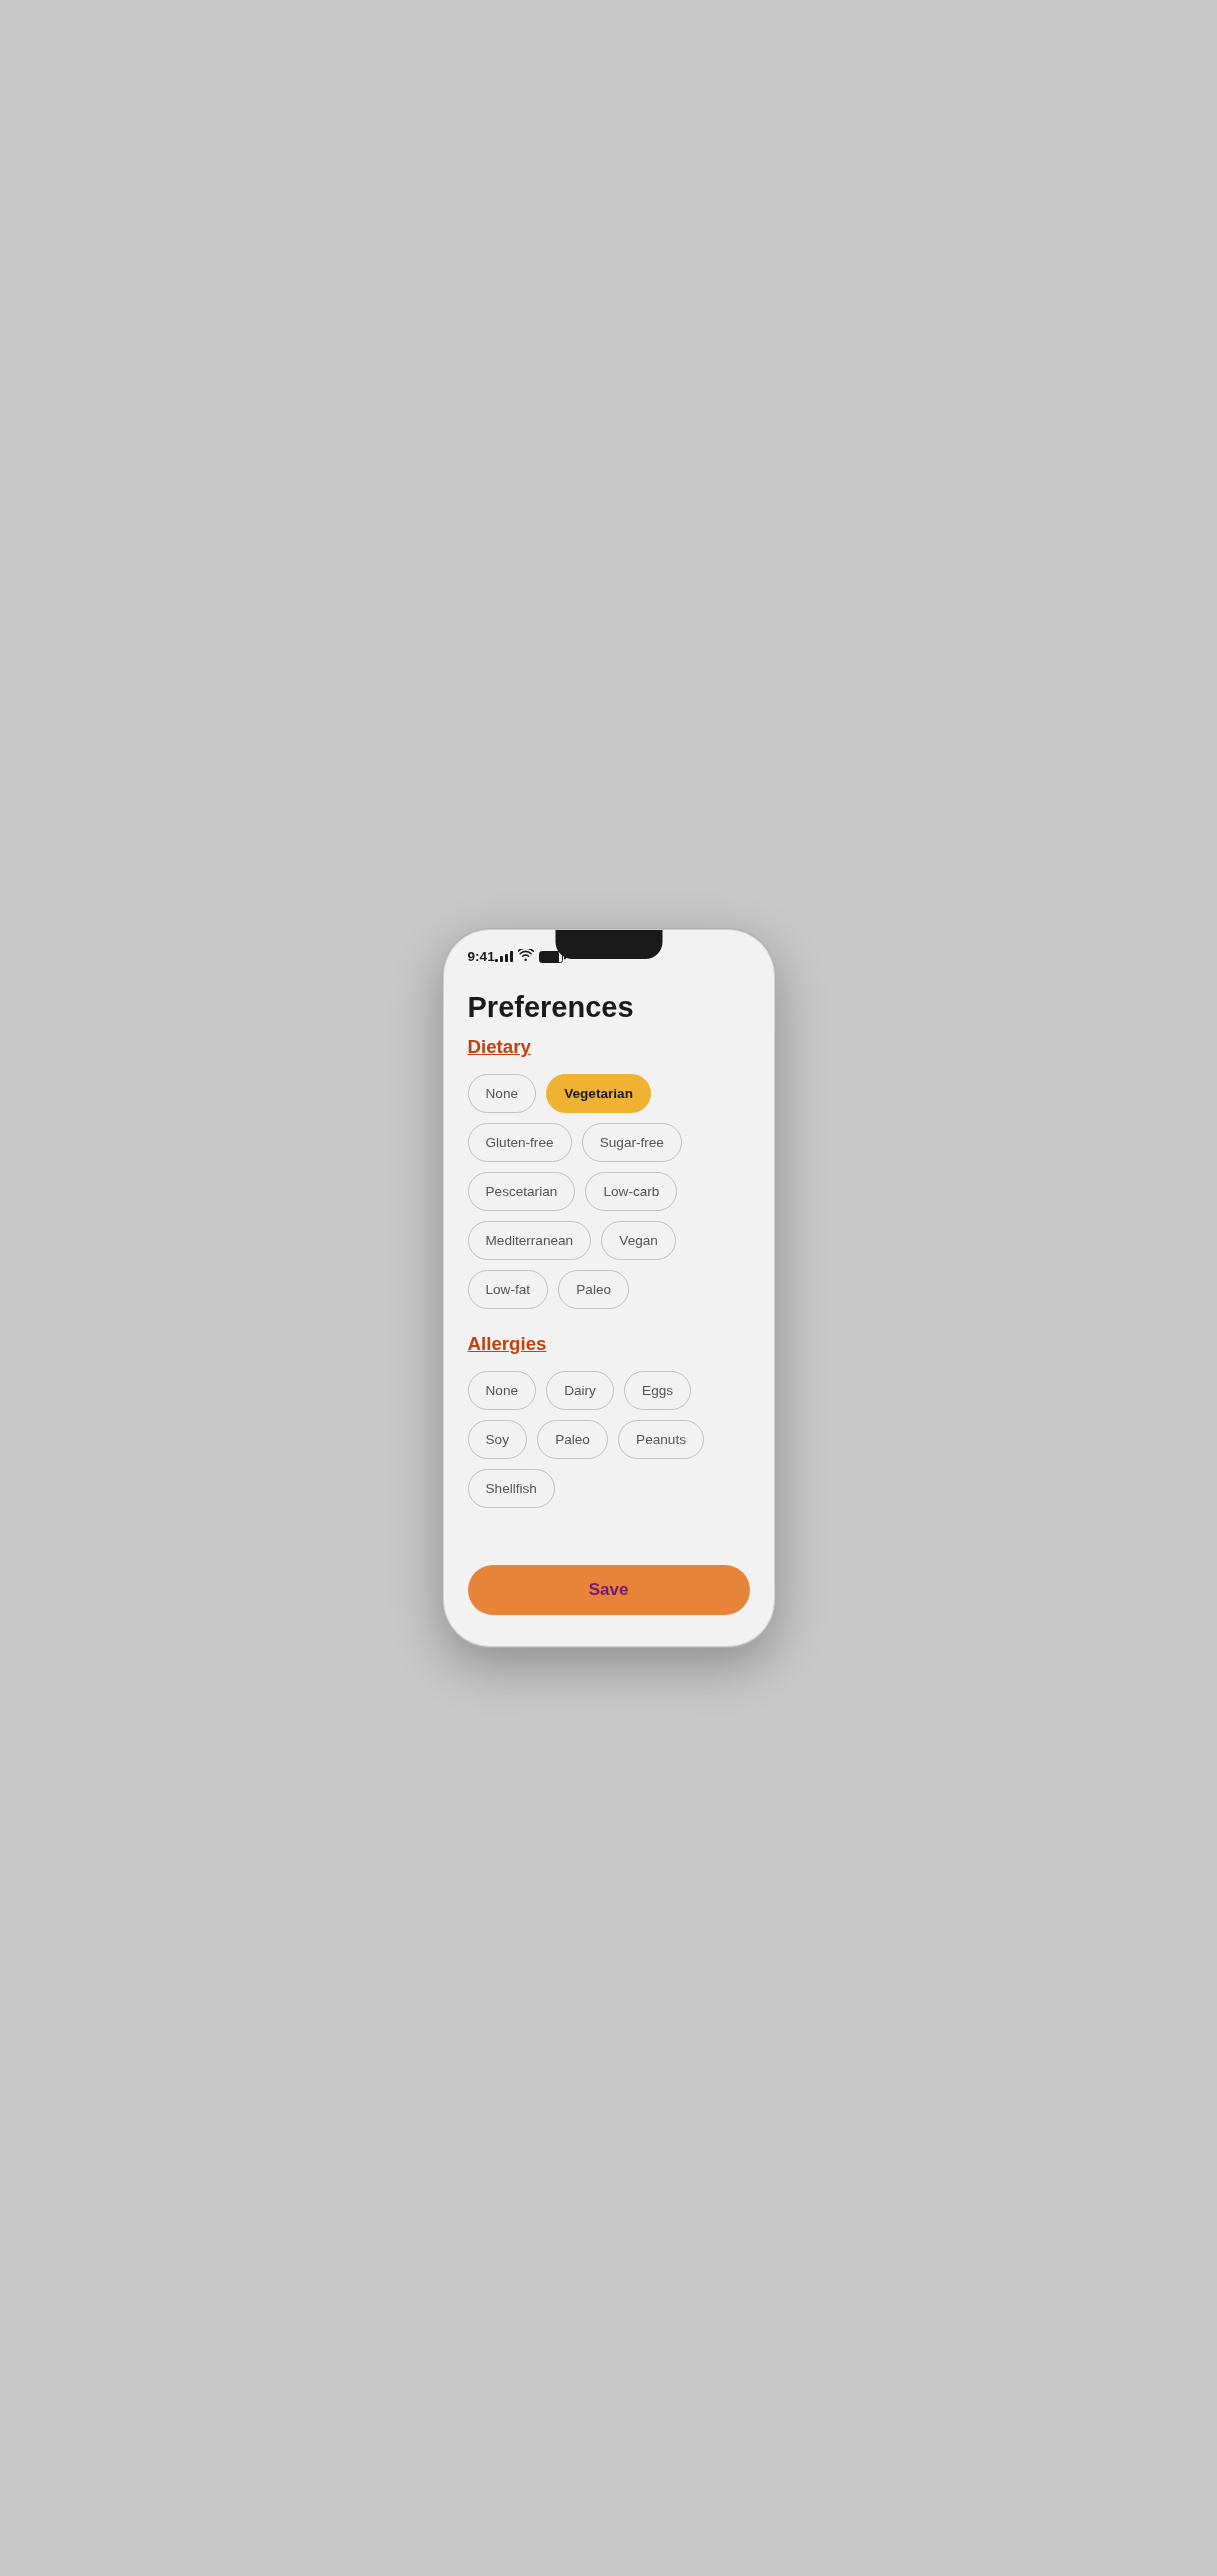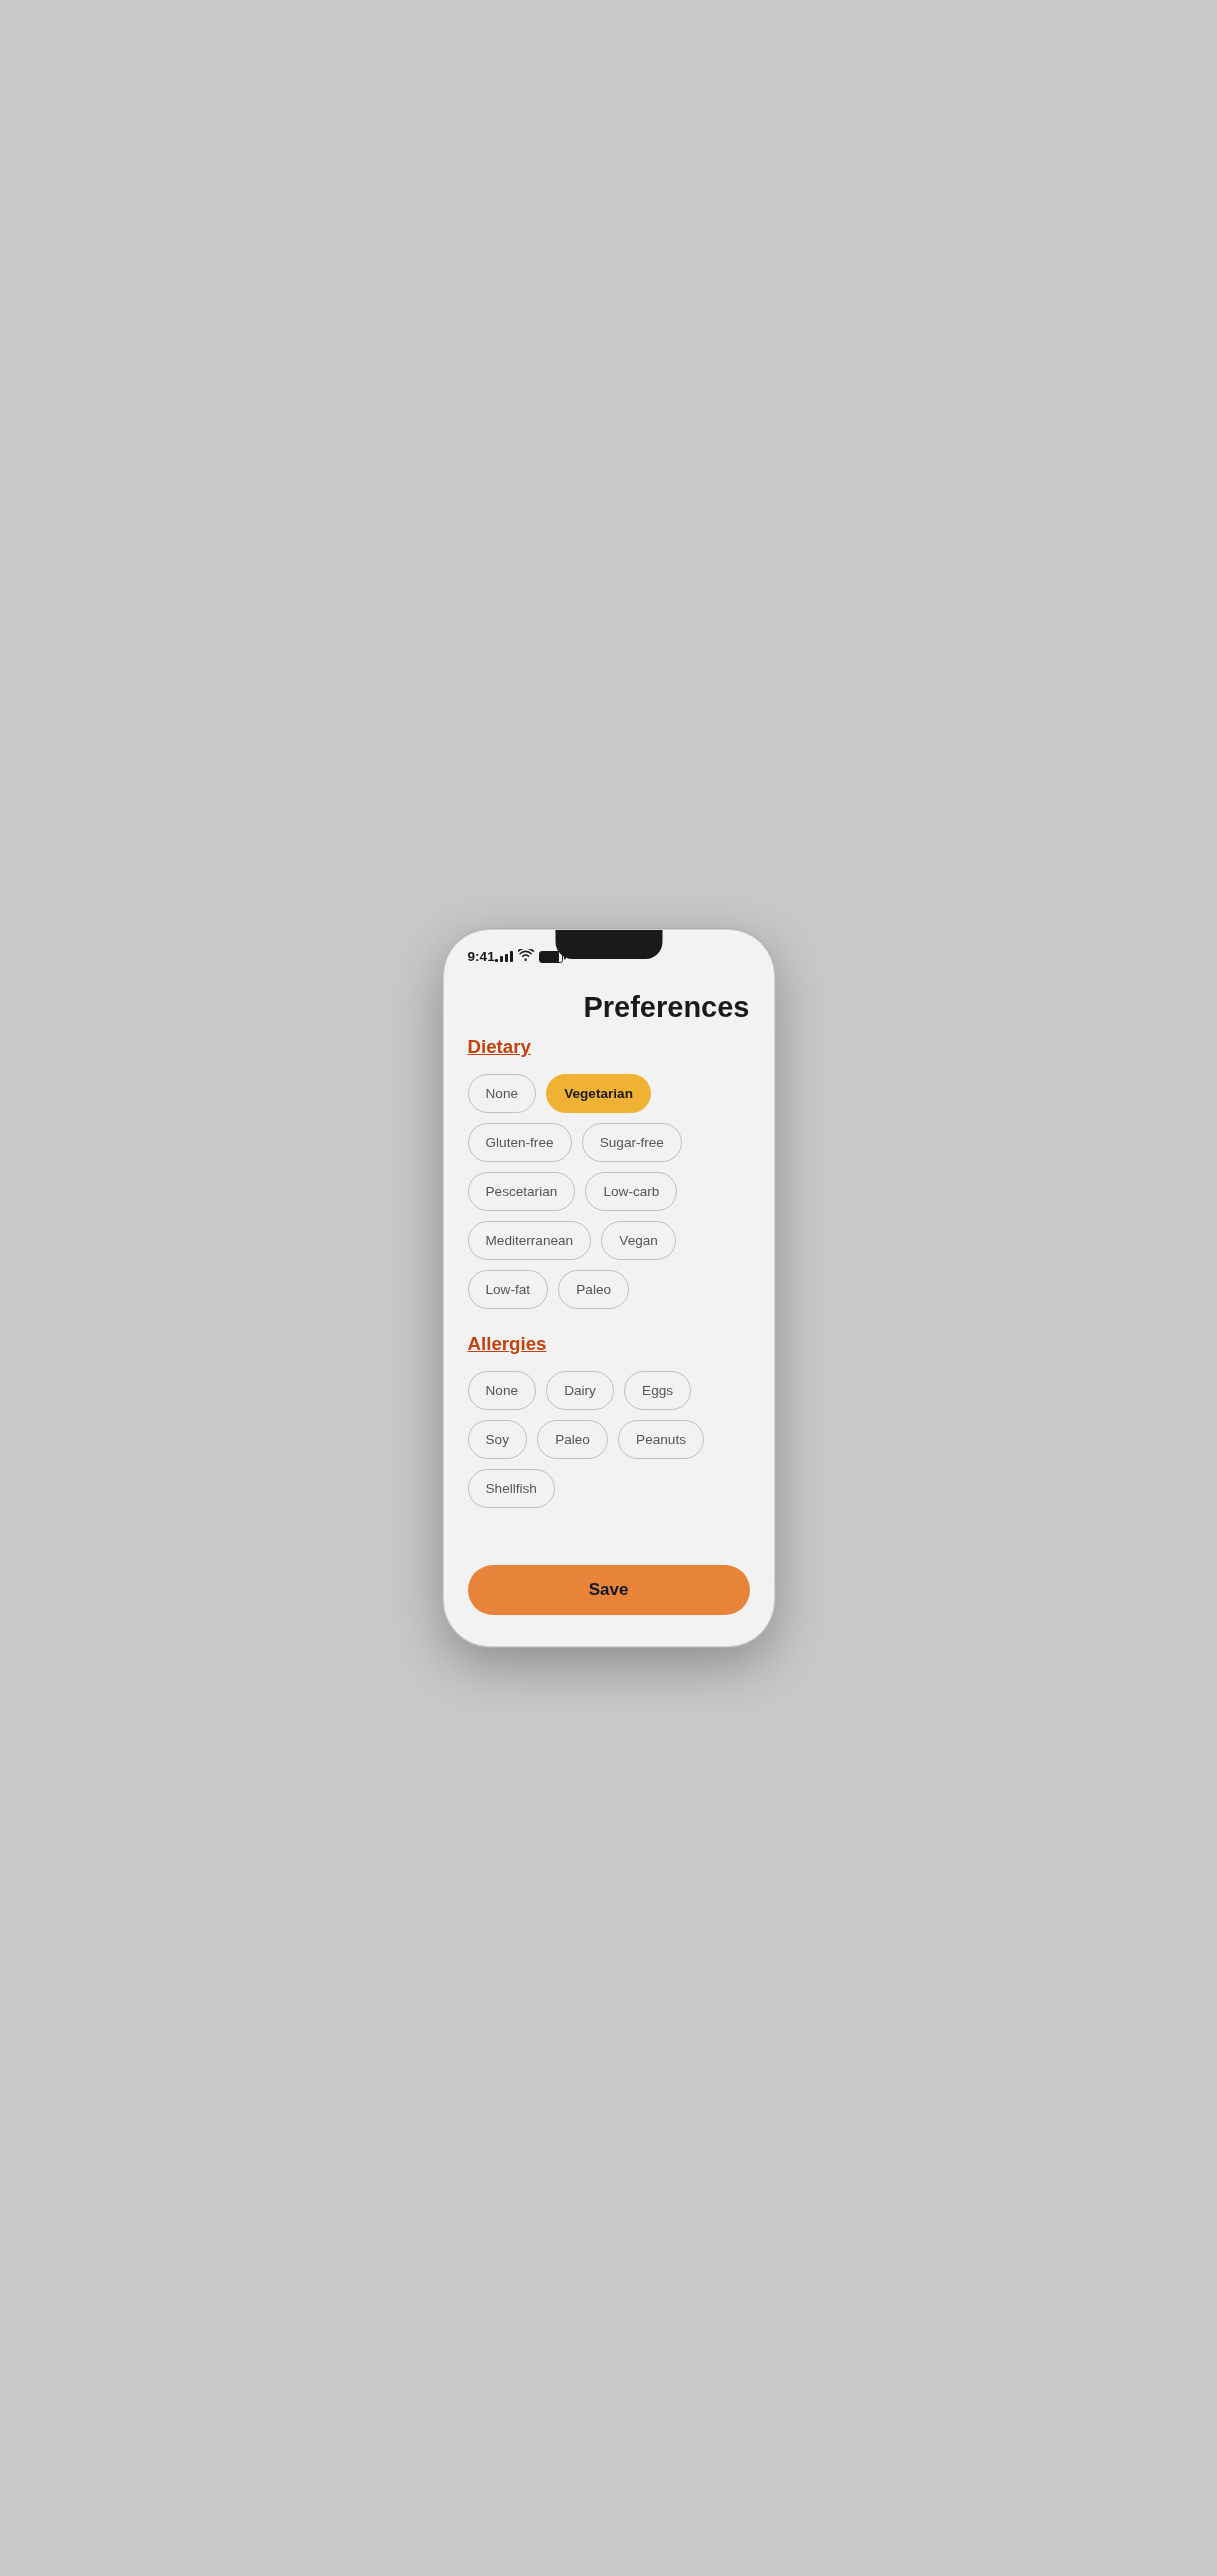--- a/index.html
+++ b/index.html
@@ -116,21 +116,21 @@
       overflow-y: auto;
       padding: 20.4px 24px 17px 24px;
       display: flex;
       flex-direction: column;
     }
 
     .page-title {
       font-size: 29px;
       font-weight: 800;
       color: #1a1a1a;
-      text-align: right;
+      text-align: left;
       margin-bottom: 12px;
     }
 
     .page-subtitle {
       font-size: 13.6px;
       color: #444;
       text-align: center;
       line-height: 1.5;
       margin-bottom: 24px;
     }
@@ -163,21 +163,21 @@
 
     .chip.selected {
       background: #f0b233;
       border-color: #f0b233;
       color: #1a1a1a;
       font-weight: 600;
     }
 
     .save-button {
       background: #e8843a;
-      color: #0f172a;
+      color: #701a75;
       border: none;
       border-radius: 43px;
       padding: 15.3px;
       font-size: 17px;
       font-weight: 700;
       width: 100%;
       cursor: pointer;
       margin-top: auto;
       margin-bottom: 13.6px;
     }

